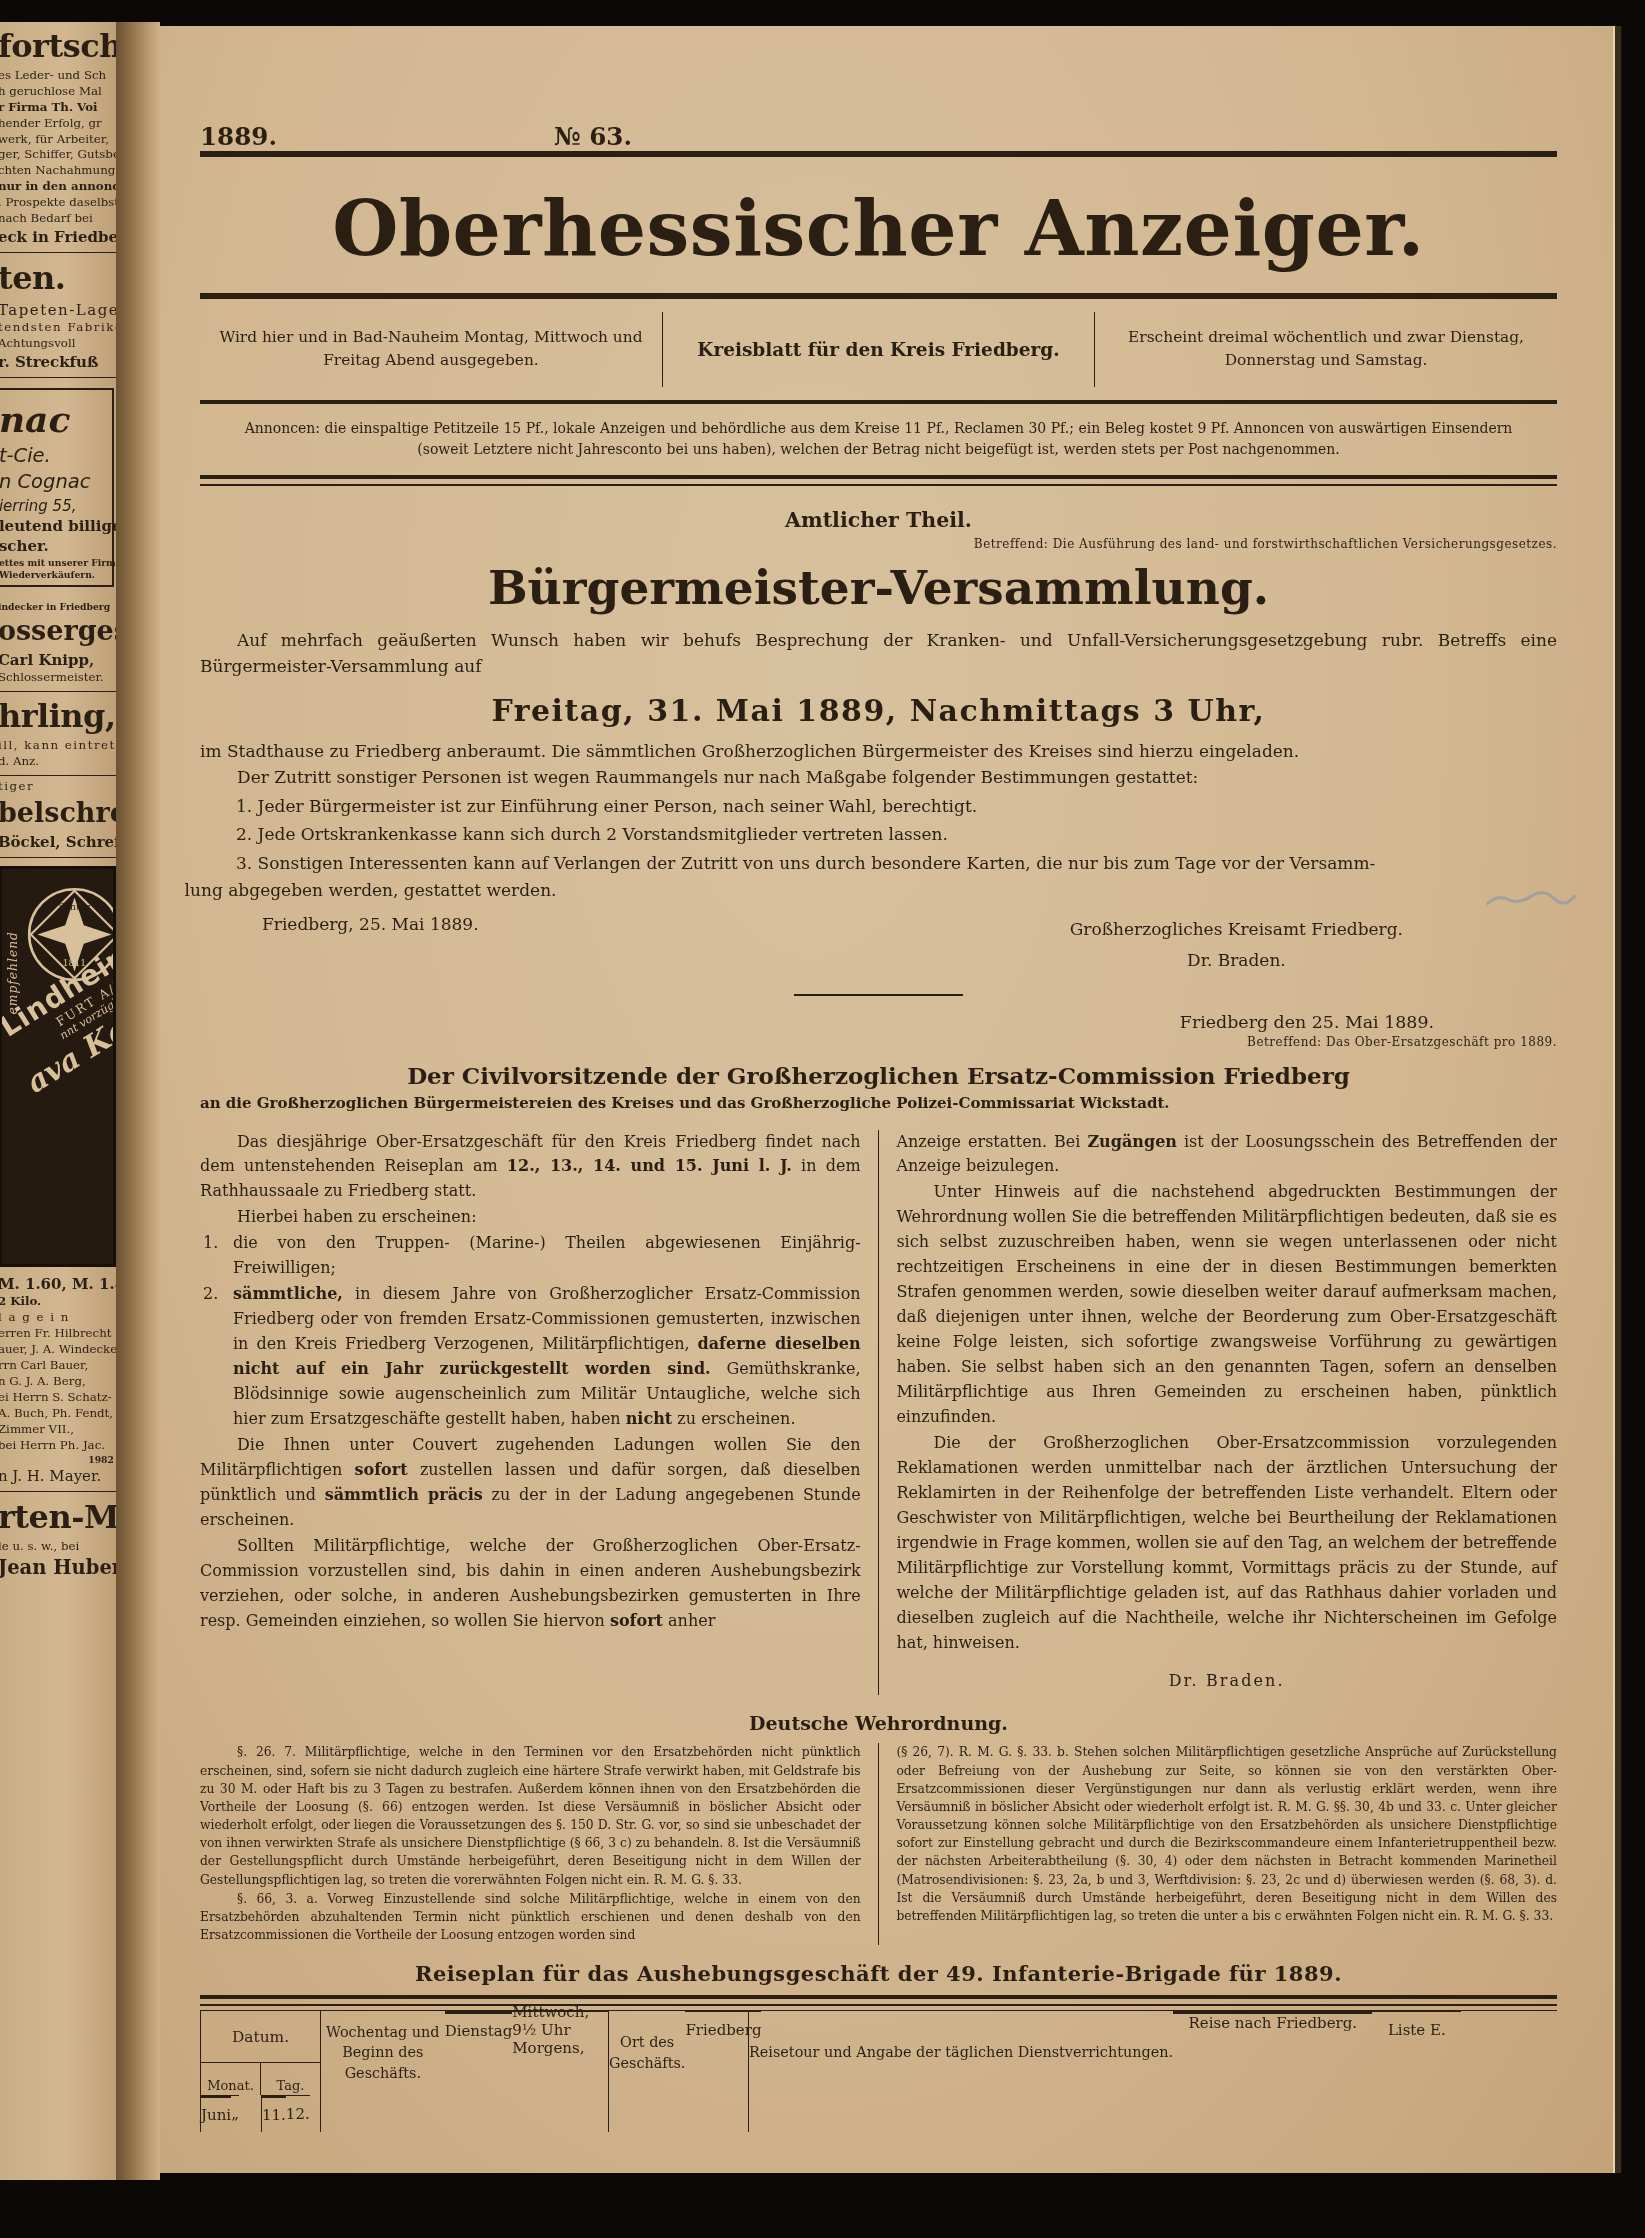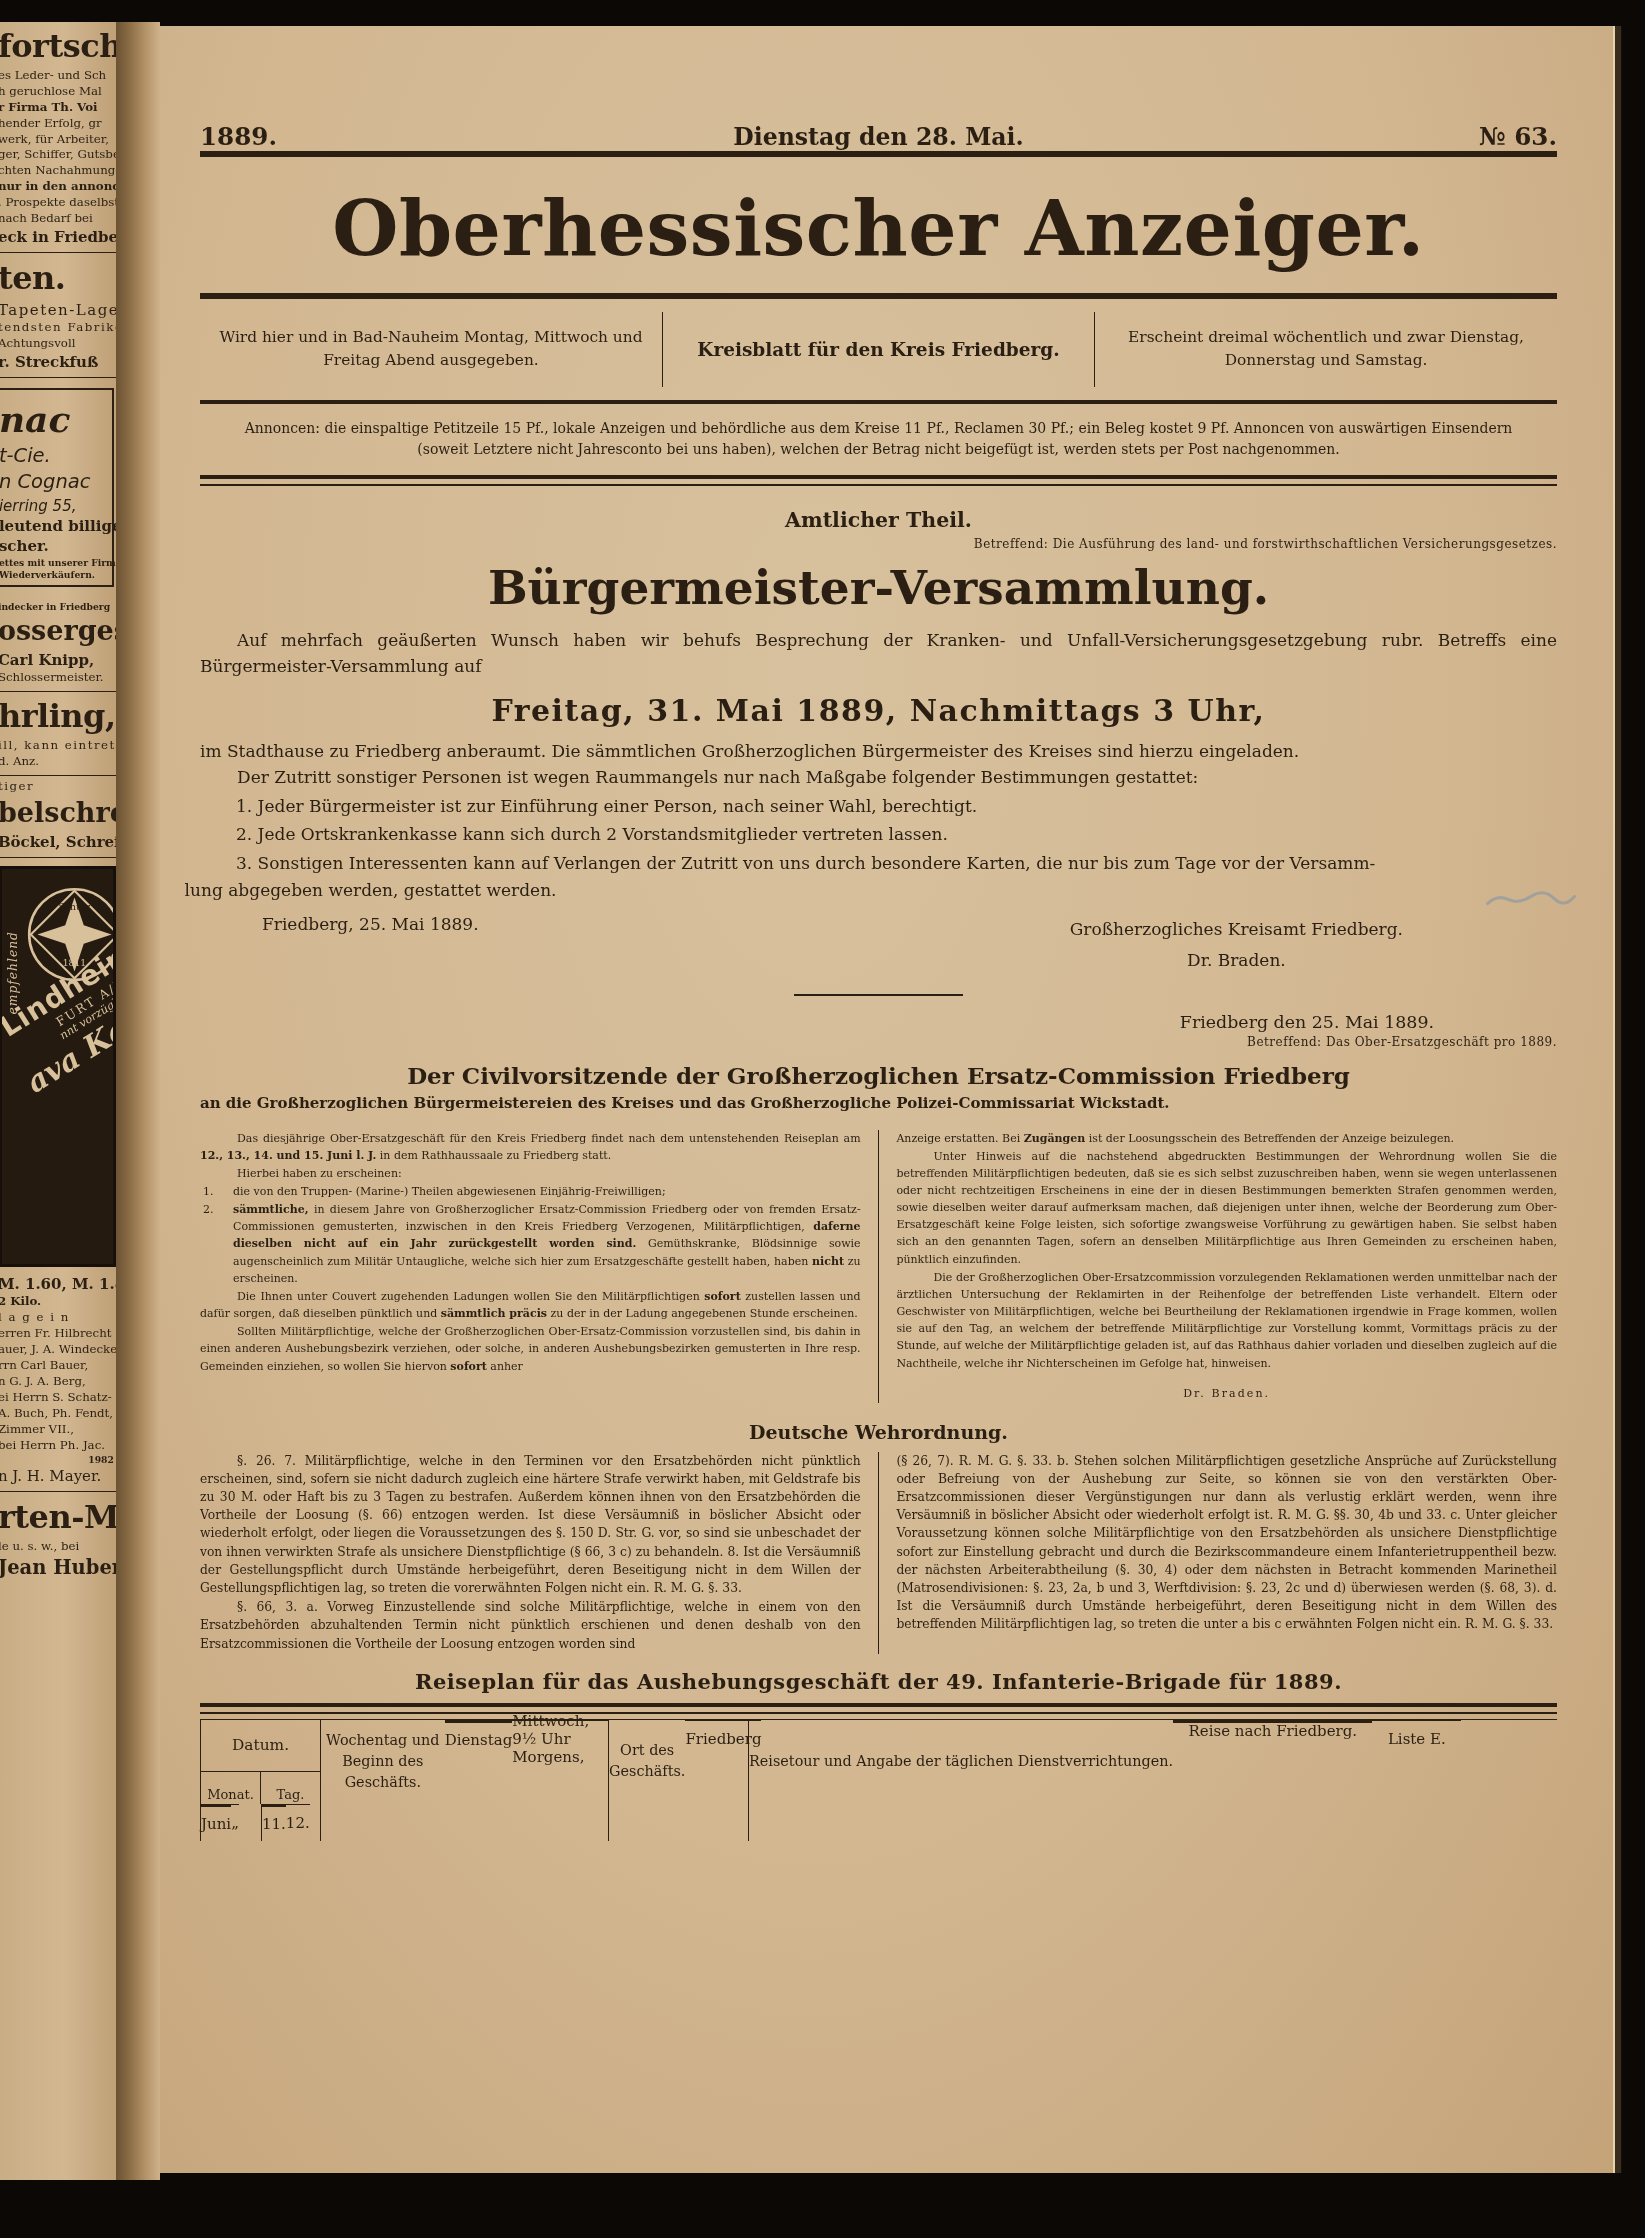--- a/index.html
+++ b/index.html
@@ -78,21 +78,21 @@
   .sigrow .d1{font-size:17px;margin-left:62px;flex:1;}
   .sigrow .sig{text-align:center;margin-right:154px;font-size:17px;line-height:1.8;}
   .scribble{position:absolute;opacity:.55;}
 
   .mini-div{width:169px;height:2.1px;background:#2a1f12;margin:18.5px auto 15.4px auto;}
   .dateline2{font-size:17.4px;text-align:right;margin:0 123px 2.1px 0;}
   .headline2{font-size:23px;font-weight:bold;text-align:center;margin:13.3px 0 5.1px 0;}
   .subhead2{font-size:15px;font-weight:bold;text-align:left;margin:0 0 17.4px 0;}
 
   .twocol{display:flex;}
-  .twocol .col{flex:1;font-size:11px;line-height:1.56;text-align:justify;}
+  .twocol .col{flex:1;font-size:16px;line-height:1.56;text-align:justify;}
   .twocol .col.L{padding-right:17.4px;border-right:1.5px solid #2a1f12;}
   .twocol .col.R{padding-left:17.4px;}
   .twocol p{margin:0 0 1px 0;}
   .hang{padding-left:33px;position:relative;}
   .hang .num{position:absolute;left:3.1px;top:0;}
   .sigcenter{text-align:center;margin-top:13.3px !important;letter-spacing:2.1px;}
 
   .wehr-title{font-size:19px;font-weight:bold;text-align:center;margin:17.4px 0 9.2px 0;}
   .twocol.small .col{font-size:12.3px;line-height:1.48;}
   .twocol.small .col.L{border-right:1px solid #2a1f12;}
@@ -224,21 +224,20 @@
         <span class="frag lg b">Jean Huber.</span>
       </div>
   </div>
 
   <div class="gutter"></div>
 
   <div class="main-page">
 
     <div class="issue-line">
       <span class="yr">1889.</span>
-      <span class="dt">Dienstag den 28. Mai.</span>
       <span class="no">№ 63.</span>
     </div>
 
     <div class="rule h10"></div>
 
     <div class="paper-title">Oberhessischer Anzeiger.</div>
 
     <div class="rule h10"></div>
 
     <div class="masthead">

